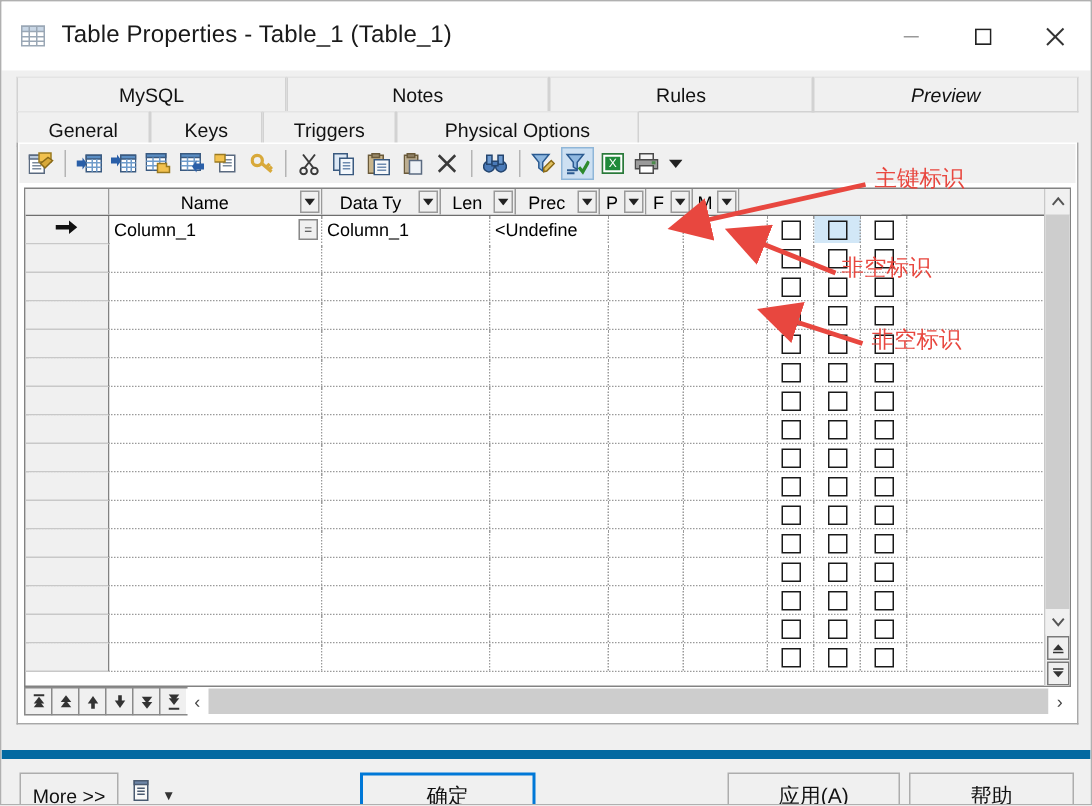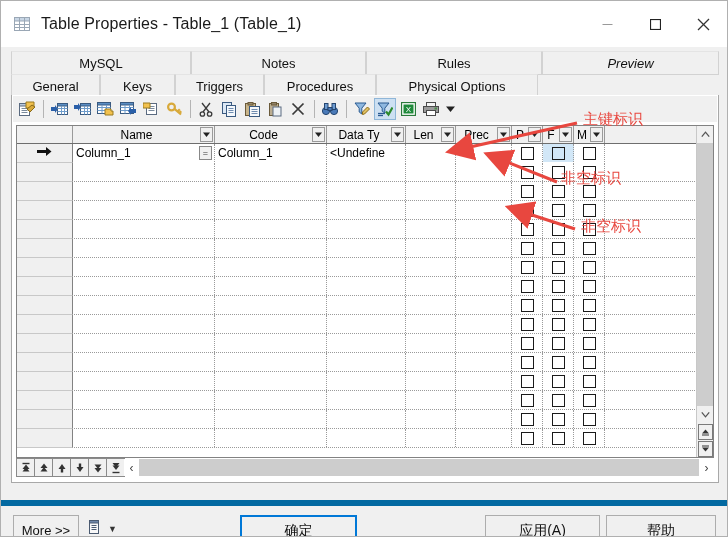--- a/index.html
+++ b/index.html
@@ -328,23 +328,20 @@
       <div class="tabrow r2" id="tabrow2">
           <div class="tab" style="width: 89px;">
             <span>General</span>
           </div>
           <div class="tab" style="width: 75px;">
             <span>Keys</span>
           </div>
           <div class="tab" style="width: 89px;">
             <span>Triggers</span>
           </div>
-          <div class="tab" style="width: 112px;">
-            <span>Procedures</span>
-          </div>
           <div class="tab" style="width: 162px;">
             <span>Physical Options</span>
           </div>
         </div>
     </div>
 
     <div class="panel">
 
       <div class="toolbar" id="toolbar">
           <div class="tb-btn">
@@ -504,28 +501,20 @@
               <polygon points="0,0.5 9,0.5 4.5,6" fill="#222"></polygon>
             </svg>
           </div>
         </div>
 
       <div class="grid-wrap">
         <div class="grid-head" id="gridhead">
             <div class="hcell" style="width: 56px; flex: 0 0 56px;"></div>
             <div class="hcell" style="width: 142px; flex: 0 0 142px;">
               <span class="hlabel">Name</span>
-              <span class="hdrop">
-                <svg width="7" height="5" viewBox="0 0 7 5">
-                  <polygon points="0,0.5 7,0.5 3.5,5" fill="#222"></polygon>
-                </svg>
-              </span>
-            </div>
-            <div class="hcell" style="width: 112px; flex: 0 0 112px;">
-              <span class="hlabel">Code</span>
               <span class="hdrop">
                 <svg width="7" height="5" viewBox="0 0 7 5">
                   <polygon points="0,0.5 7,0.5 3.5,5" fill="#222"></polygon>
                 </svg>
               </span>
             </div>
             <div class="hcell" style="width: 79px; flex: 0 0 79px;">
               <span class="hlabel">Data Ty</span>
               <span class="hdrop">
                 <svg width="7" height="5" viewBox="0 0 7 5">

